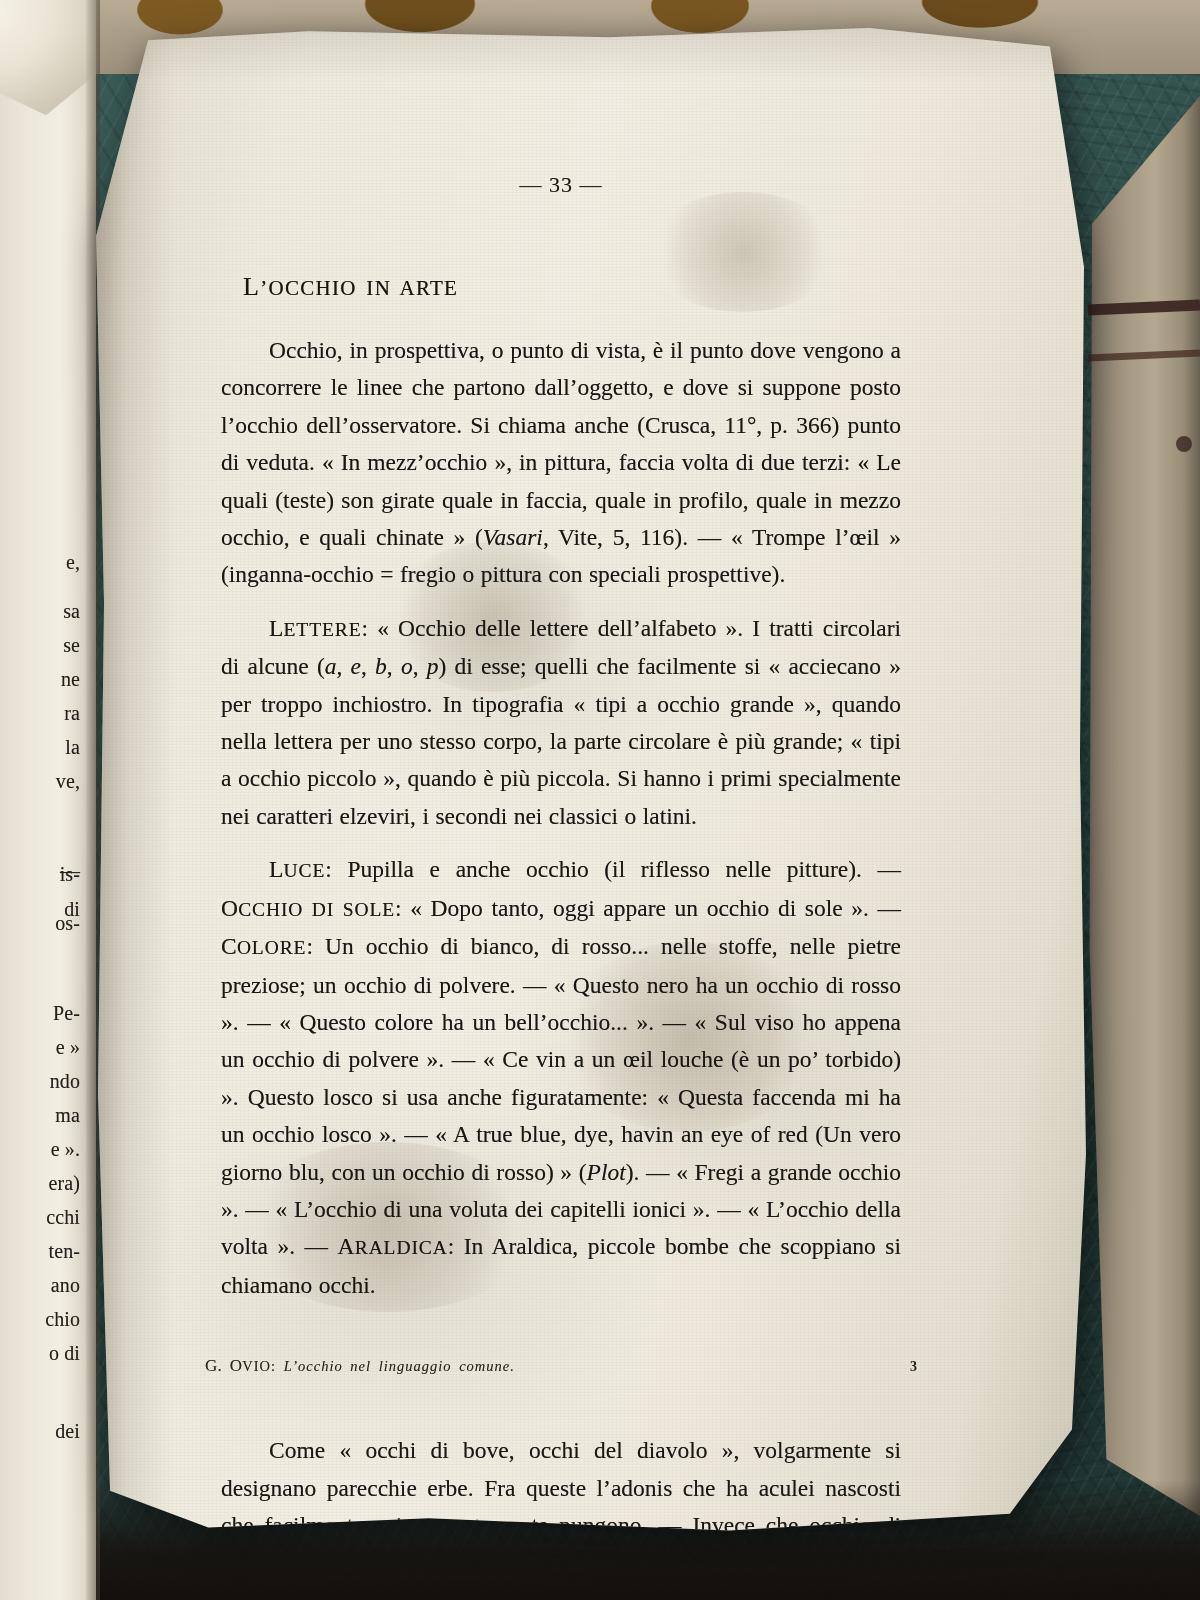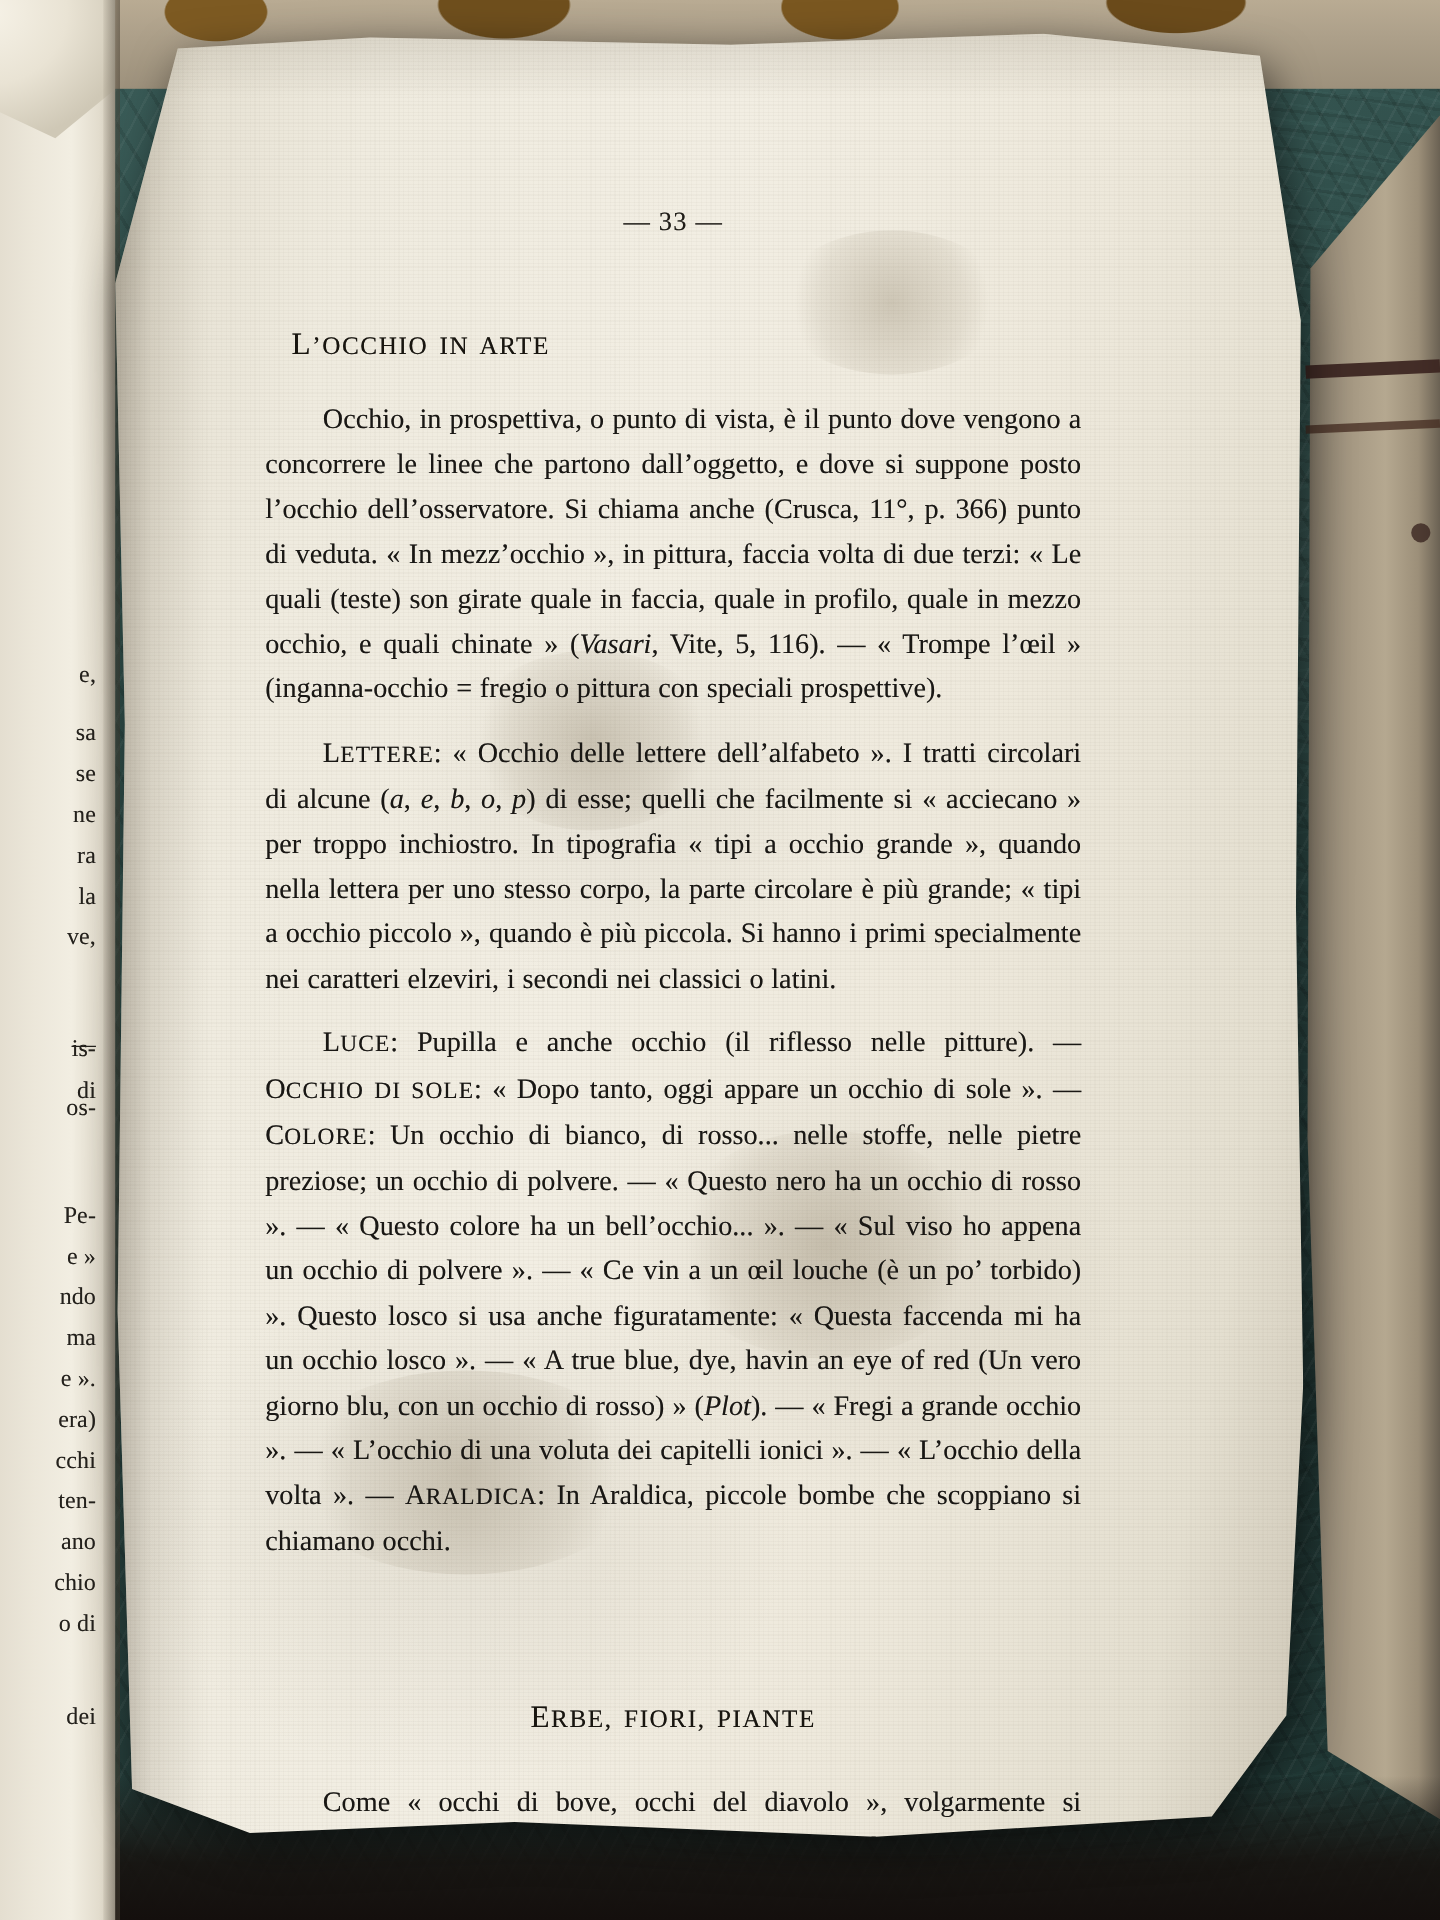--- a/index.html
+++ b/index.html
@@ -250,22 +250,25 @@
         <h2 class="section-head"><span class="cap">L</span><span>’OCCHIO IN ARTE</span></h2>
 
         <p class="para"><span>Occhio, in prospettiva, o punto di vista, è il punto dove vengono a concorrere le linee che partono dall’oggetto, e dove si suppone posto l’occhio dell’osservatore. Si chiama anche (Crusca, 11°, p. 366) punto di veduta. « In mezz’occhio », in pittura, faccia volta di due terzi: « Le quali (teste) son girate quale in faccia, quale in profilo, quale in mezzo occhio, e quali chinate » (</span><em>Vasari</em><span>, Vite, 5, 116). — « Trompe l’œil » (inganna-occhio = fregio o pittura con speciali prospettive).</span></p>
 
         <p class="para"><span class="sc"><span class="cap">L</span><span>ETTERE</span></span><span>: « Occhio delle lettere dell’alfabeto ». I tratti circolari di alcune (</span><em>a</em><span>, </span><em>e</em><span>, </span><em>b</em><span>, </span><em>o</em><span>, </span><em>p</em><span>) di esse; quelli che facilmente si « acciecano » per troppo inchiostro. In tipografia « tipi a occhio grande », quando nella lettera per uno stesso corpo, la parte circolare è più grande; « tipi a occhio piccolo », quando è più piccola. Si hanno i primi specialmente nei caratteri elzeviri, i secondi nei classici o latini.</span></p>
 
         <p class="para"><span class="sc"><span class="cap">L</span><span>UCE</span></span><span>: Pupilla e anche occhio (il riflesso nelle pitture). — </span><span class="sc"><span class="cap">O</span><span>CCHIO DI SOLE</span></span><span>: « Dopo tanto, oggi appare un occhio di sole ». — </span><span class="sc"><span class="cap">C</span><span>OLORE</span></span><span>: Un occhio di bianco, di rosso... nelle stoffe, nelle pietre preziose; un occhio di polvere. — « Questo nero ha un occhio di rosso ». — « Questo colore ha un bell’occhio... ». — « Sul viso ho appena un occhio di polvere ». — « Ce vin a un œil louche (è un po’ torbido) ». Questo losco si usa anche figuratamente: « Questa faccenda mi ha un occhio losco ». — « A true blue, dye, havin an eye of red (Un vero giorno blu, con un occhio di rosso) » (</span><em>Plot</em><span>). — « Fregi a grande occhio ». — « L’occhio di una voluta dei capitelli ionici ». — « L’occhio della volta ». — </span><span class="sc"><span class="cap">A</span><span>RALDICA</span></span><span>: In Araldica, piccole bombe che scoppiano si chiamano occhi.</span></p>
 
         <div class="midgap"></div>
 
-        <h2 class="section-head centered"><span class="cap">E</span><span>RBE, FIORI, PIANTE</span></h2>
 
         <p class="para">Come « occhi di bove, occhi del diavolo », volgarmente si designano parecchie erbe. Fra queste l’adonis che ha aculei nascosti che facilmente e impensatamente pungono. — Invece che occhio di bove si adopera anche « buftalmo ». — Altra erba « centocchio ». — « Occhio di civetta » dato al fiore di qualche specie di primule. — « Erba da</p>
 
       </div>
 
+      <div class="footline">
+        <div class="imprint"><span class="cap">G. O</span><span>VIO</span><span>: </span><em>L’occhio nel linguaggio comune.</em></div>
+        <div class="signature">3</div>
+      </div>
 
     </div>
   </div>
 </div>
 
 </body></html>

